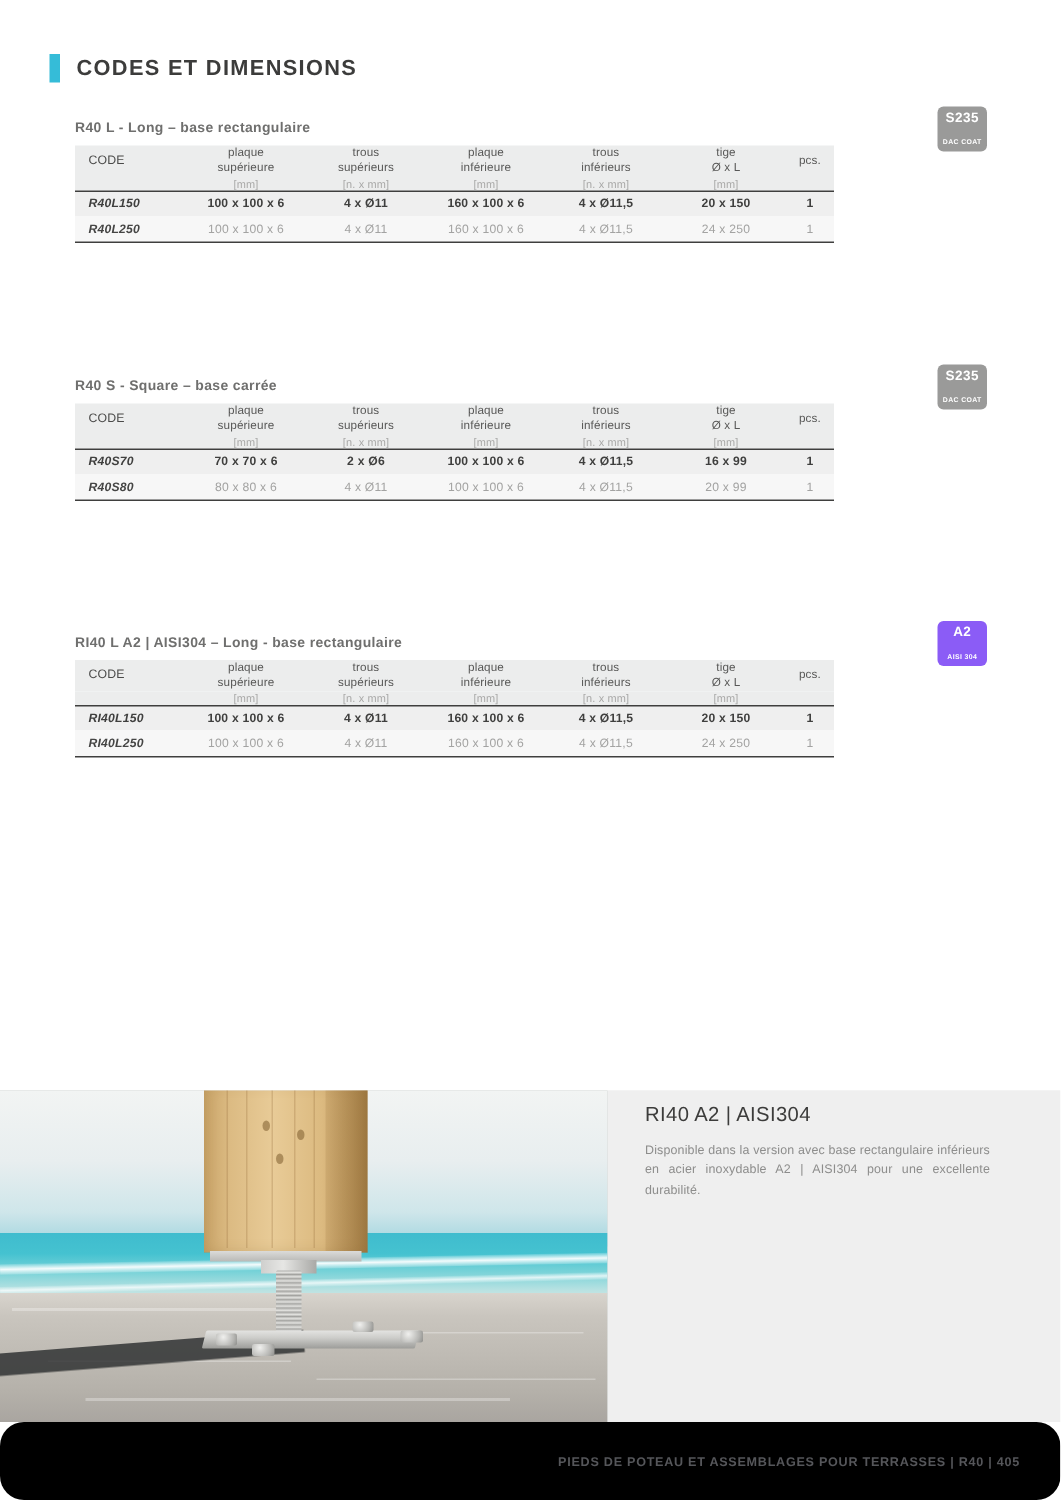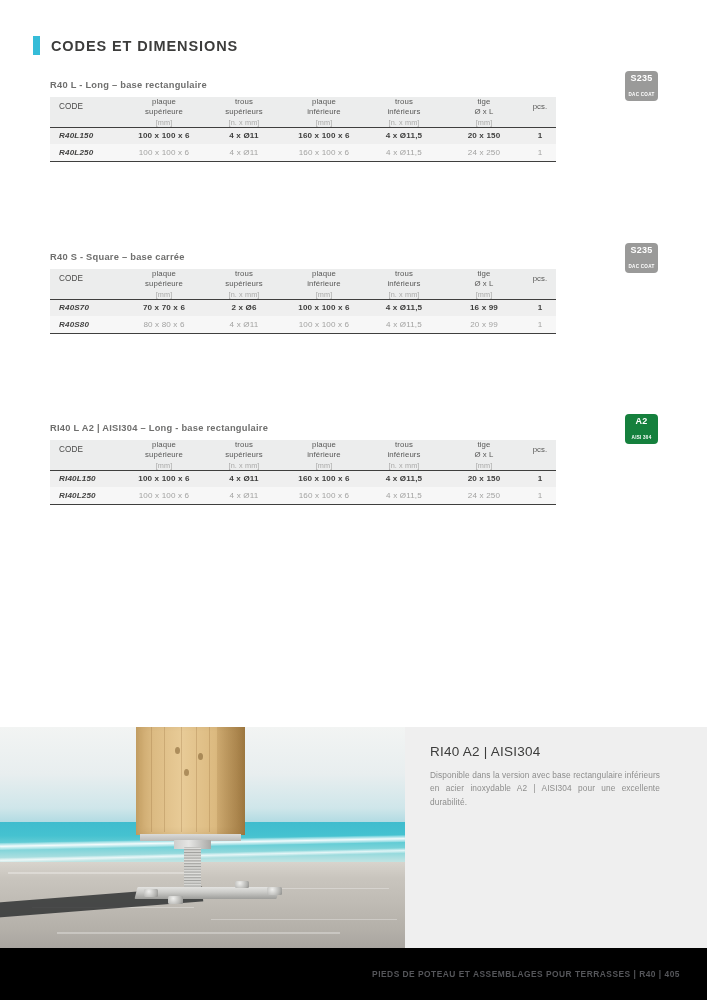--- a/index.html
+++ b/index.html
@@ -168,21 +168,21 @@
   .feature-photo {
     position: relative;
     width: 405px;
     height: 221px;
     overflow: hidden;
     flex: none;
     background: #cfd4d2;
   }
   .feature-text {
     flex: 1;
-    padding: 17px 47px 0 25px;
+    padding: 8px 47px 0 25px;
     background: #efefef;
   }
   .feature-title {
     font-size: 13.5px;
     color: #3c3c3b;
     font-weight: 400;
     letter-spacing: 0.25px;
     margin-bottom: 10px;
   }
   .feature-body {
@@ -269,20 +269,21 @@
     border-radius: 1.5px;
   }
 
   
   .footer {
     position: absolute;
     left: 0; bottom: 0;
     width: 707px;
     height: 52px;
     background: #000000;
+    border-radius: 16px;
   }
   .footer-text {
     position: absolute;
     right: 27px;
     top: 21px;
     font-size: 8.4px;
     font-weight: 700;
     letter-spacing: 0.5px;
     color: #55565a;
     text-transform: uppercase;
@@ -463,21 +464,21 @@
               <td>100 x 100 x 6</td>
               <td>4 x Ø11</td>
               <td>160 x 100 x 6</td>
               <td>4 x Ø11,5</td>
               <td>24 x 250</td>
               <td>1</td>
             </tr>
           </tbody>
         </table>
       </div>
-      <div class="badge inox" style="left: 625px; top: 414px; background: #15803d;">
+      <div class="badge inox" style="left: 625px; top: 414px; background: #8b5cf6;">
         <span class="badge-main">A2</span>
         <span class="badge-sub">AISI 304</span>
       </div>
     </div>
 
   <div class="feature">
 
     <div class="feature-photo">
       <div class="sky"></div>
       <div class="sea"></div>

